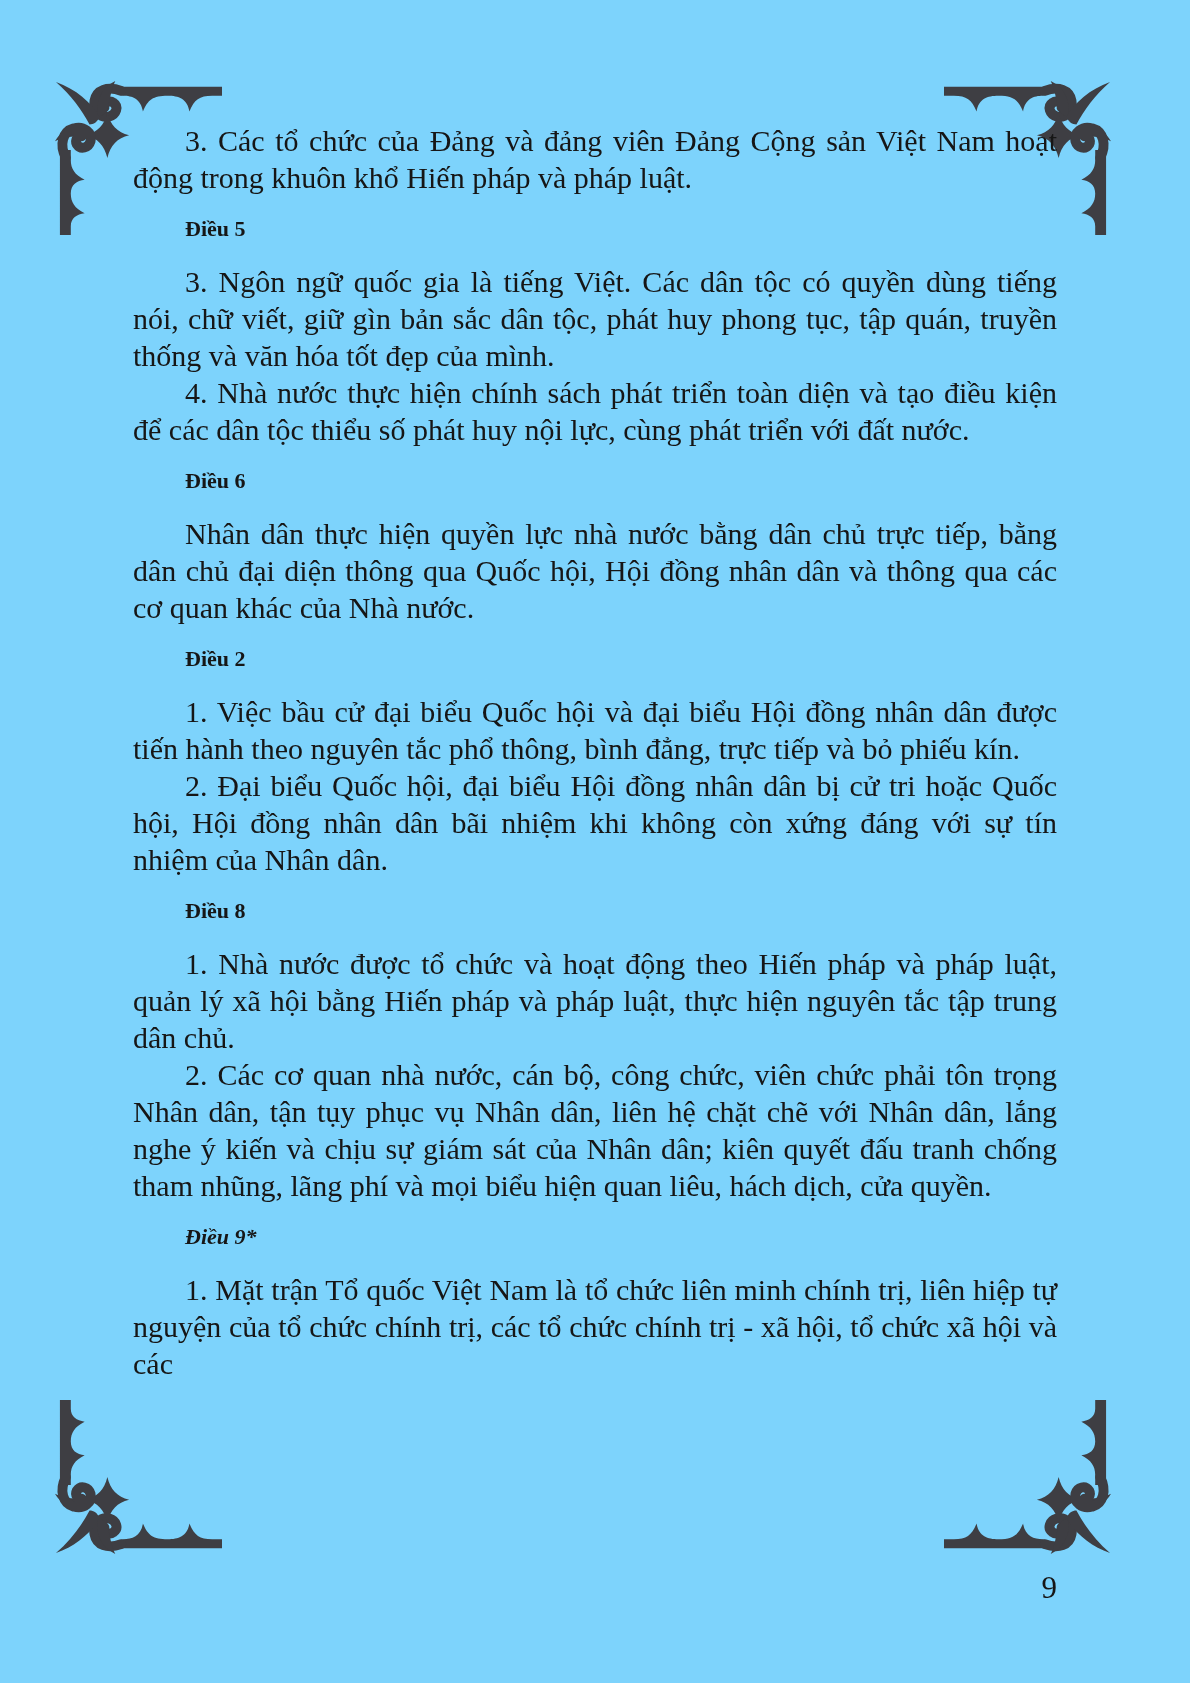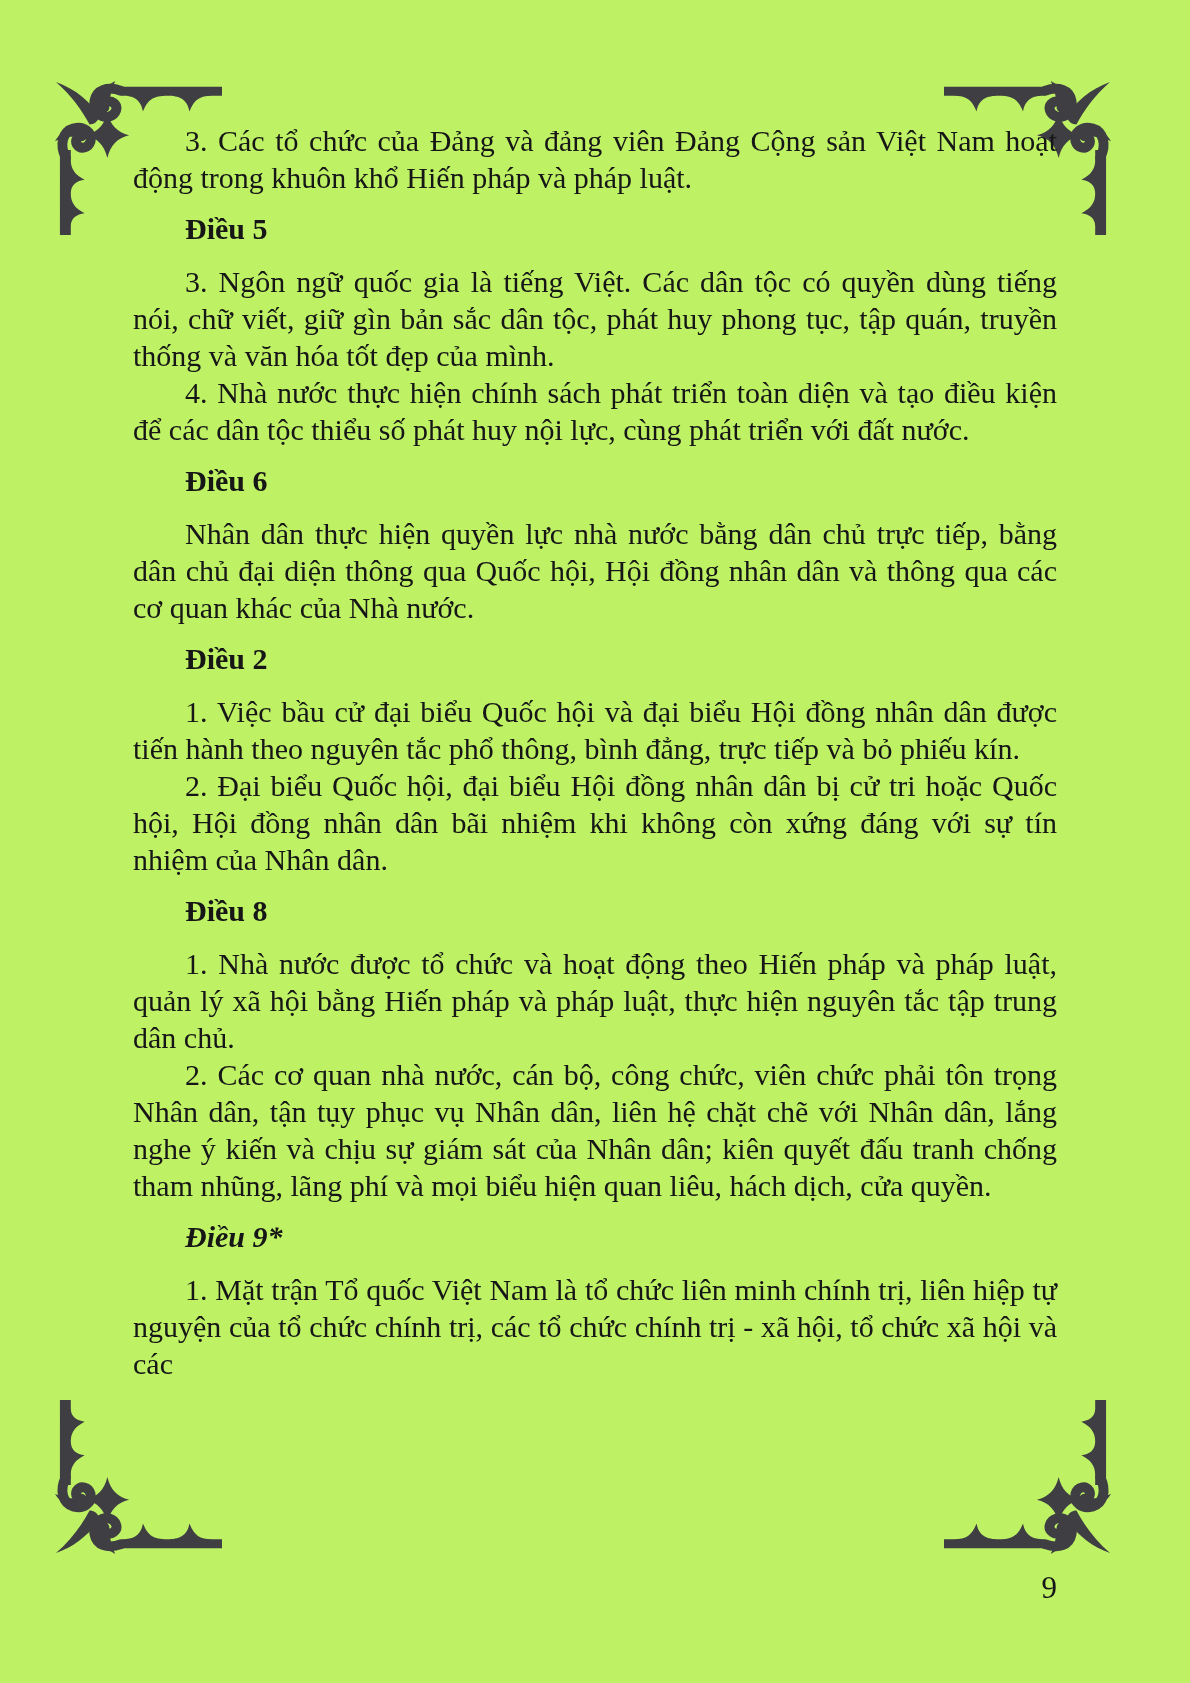--- a/index.html
+++ b/index.html
@@ -1,19 +1,19 @@
 <!DOCTYPE html>
 <html lang="vi"><head>
 <meta charset="utf-8">
 <style>
   html,body{margin:0;padding:0;background:#888;}
   .page{
     position:relative;
     width:1190px;height:1683px;
-    background:#bef264;
+    background:#7dd3fc;
     margin:0 auto;
     overflow:hidden;
     font-family:"Liberation Serif","DejaVu Serif",serif;
     color:#161616;
   }
   .orn{position:absolute;width:168px;height:162px;}
   .orn.tl{left:54px;top:78px;}
   .orn.tr{left:944px;top:78px;transform:scaleX(-1);}
   .orn.bl{left:54px;top:1395px;transform:scaleY(-1);}
   .orn.br{left:944px;top:1395px;transform:scale(-1,-1);}
@@ -23,21 +23,21 @@
     font-size:30px;line-height:37px;
   }
   .para{
     margin:0;
     text-align:justify;
     text-indent:52px;
   }
   .heading{
     margin:14px 0 16px 0;
     padding-left:52px;
-    font-size:30px;line-height:37px;
+    font-size:22px;line-height:37px;
     font-weight:bold;
     font-family:Liberation Serif, serif;
   }
   .heading.italic{font-style:italic;}
   .para.italic{
     text-align-last:justify;
   }
   .page-number{
     position:absolute;
     right:133px;top:1570px;

